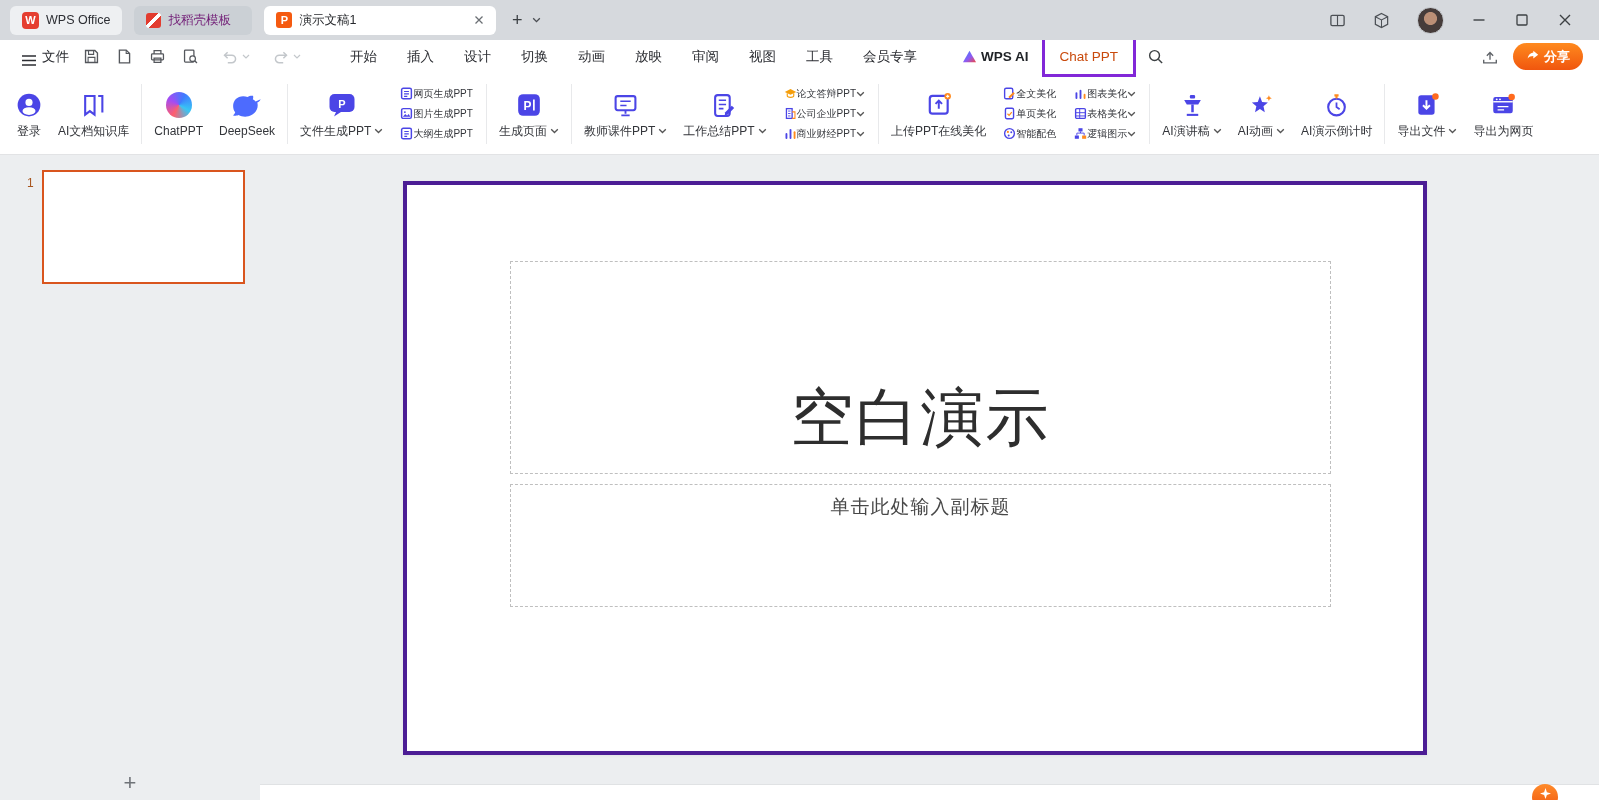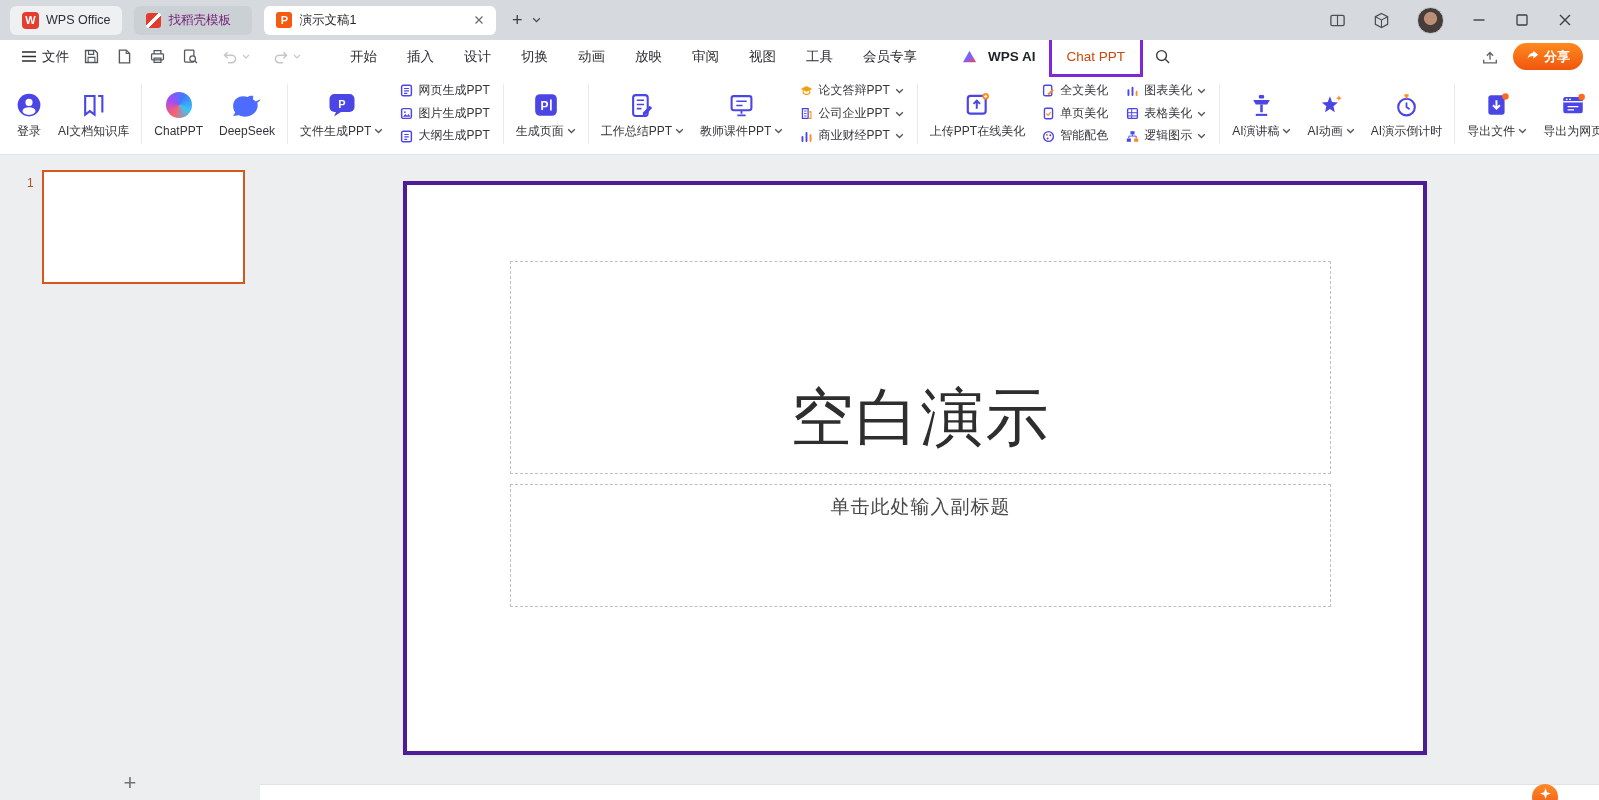--- a/index.html
+++ b/index.html
@@ -22,45 +22,45 @@
   display:flex;align-items:center;justify-content:center;flex:none}
 .tab.active .tab-close{margin-left:auto}
 .newtab{width:26px;height:26px;display:flex;align-items:center;justify-content:center;font-size:18px;color:#3c4043;margin-left:8px}
 .newtab-caret{display:flex;align-items:center;margin-left:2px}
 .winctrls{margin-left:auto;display:flex;align-items:center;gap:27px;padding-right:16px}
 .avatar{width:27px;height:27px;border-radius:50%;flex:none;
   background:radial-gradient(circle at 50% 42%, #bb8f76 0 32%, #463c3a 36%);border:1px solid #c2c6ca}
 
 
 .menubar{height:33px;background:#fff;display:flex;align-items:center;padding-left:14px;position:relative;z-index:5}
-.filebtn{display:flex;align-items:center;gap:6px;font-size:13.5px;color:#2c2e33;padding:0 8px}
+.filebtn{display:flex;align-items:flex-end;gap:6px;font-size:13.5px;color:#2c2e33;padding:0 8px}
 .qicons{display:flex;align-items:center;gap:16px;margin:0 10px 0 6px;color:#54575c}
 .undo-group{display:flex;align-items:center;gap:3px;color:#c3c7cb;margin-left:6px}
 .menus{display:flex;align-items:flex-end;margin-left:24px}
 .mitem{font-size:13.5px;color:#2c2e33;padding:0 15px;height:33px;display:flex;align-items:center}
 .right-menus{display:flex;align-items:center;margin-left:16px}
-.wpsai{display:flex;align-items:center;gap:11px;font-size:13.5px;font-weight:600;color:#1f2226;padding:0 14px}
+.wpsai{display:flex;align-items:center;gap:4px;font-size:13.5px;font-weight:600;color:#1f2226;padding:0 14px}
 .chatppt-item{position:relative;font-size:13.5px;font-weight:400;color:#c94a0c;height:33px;
   display:flex;align-items:center;padding:0 17px}
 .chatppt-item .hl{position:absolute;left:-1px;right:-1px;top:-7px;bottom:-4px;border:3px solid #8227d8;pointer-events:none}
 .searchbtn{padding:0 12px;display:flex;align-items:center}
 .mb-right{margin-left:auto;display:flex;align-items:center;gap:14px;padding-right:16px}
 .sharebtn{height:27px;border-radius:14px;border:none;background:linear-gradient(180deg,#ff8a1e,#f0560e);
   color:#fff;font-size:13px;font-weight:700;display:flex;align-items:center;gap:5px;padding:8px 13px;
   font-family:inherit}
 
 
 .ribbon{height:82px;background:#fff;border-bottom:1px solid #e2e3e5;display:flex;align-items:center;
   padding:0 8px;position:relative;z-index:1;overflow:hidden}
 .rb-item{display:flex;flex-direction:column;align-items:center;justify-content:center;gap:7px;
   padding:0 8px;height:74px;border-radius:4px;flex:none}
 .rb-ic{height:28px;display:flex;align-items:flex-end;justify-content:center;color:#4b45e6}
 .rb-lb{font-size:12px;color:#33353a;display:flex;align-items:center;gap:3px;line-height:1;white-space:nowrap}
 .rb-col{display:flex;flex-direction:column;gap:5px;justify-content:center;padding:0 6px;flex:none}
-.rb-s{display:flex;align-items:center;gap:5px;font-size:12px;color:#33353a;line-height:1.3;white-space:nowrap;padding:1px 3px}
+.rb-s{display:flex;align-items:center;font-size:10px;color:#33353a;line-height:1.3;white-space:nowrap;padding:1px 3px}
 .rb-s .ic{color:#4b45e6;display:flex;flex:none}
 .sep{width:1px;height:60px;background:#e8e9eb;margin:0 4px;flex:none}
 .chatppt-logo{width:26px;height:26px;border-radius:50%;
   background:conic-gradient(from 210deg,#ff5f6d,#a44bf3,#3f7bff,#38c6f4,#ff5f6d)}
 
 
 .content{display:flex;height:645px;position:relative}
 .sidebar{width:260px;flex:none;position:relative}
 .side-tabs{height:42px;display:flex;align-items:flex-end;justify-content:center;gap:22px;padding-bottom:5px;font-size:13px;position:relative}
 .stab{color:#55585e;padding-bottom:4px}
@@ -366,43 +366,43 @@
           <path d="M1.2 1.2L4.5 4.5 7.8 1.2" fill="none" stroke="#555" stroke-width="1.3"></path>
         </svg>
       </span>
   </div>
 
   <div class="sep"></div>
 
   <div class="rb-item">
     <span class="rb-ic">
       <svg width="25" height="25" viewBox="0 0 24 24">
+          <rect x="2.5" y="3" width="19" height="13.5" rx="2" fill="none" stroke="#4b45e6" stroke-width="2"></rect>
+          <path d="M7 8h10M7 12h6" stroke="#4b45e6" stroke-width="1.5"></path>
+          <path d="M12 16.5v3.5M8 21.5h8" stroke="#4b45e6" stroke-width="1.8"></path>
+        </svg>
+    </span>
+    <span class="rb-lb">
+        <span>教师课件PPT</span>
+      <svg width="9" height="6" viewBox="0 0 9 6">
+          <path d="M1.2 1.2L4.5 4.5 7.8 1.2" fill="none" stroke="#555" stroke-width="1.3"></path>
+        </svg>
+      </span>
+  </div>
+
+  <div class="rb-item">
+    <span class="rb-ic">
+      <svg width="25" height="25" viewBox="0 0 24 24">
           <rect x="3" y="2" width="14" height="20" rx="2.5" fill="none" stroke="#4b45e6" stroke-width="2"></rect>
           <path d="M6.5 7h7M6.5 11h7M6.5 15h4.5" stroke="#4b45e6" stroke-width="1.5"></path>
           <path d="M15 20.8l6.3-6.3-2.3-2.3-6.3 6.3-.5 2.8z" fill="#4b45e6"></path>
         </svg>
     </span>
     <span class="rb-lb">
         <span>工作总结PPT</span>
-      <svg width="9" height="6" viewBox="0 0 9 6">
-          <path d="M1.2 1.2L4.5 4.5 7.8 1.2" fill="none" stroke="#555" stroke-width="1.3"></path>
-        </svg>
-      </span>
-  </div>
-
-  <div class="rb-item">
-    <span class="rb-ic">
-      <svg width="25" height="25" viewBox="0 0 24 24">
-          <rect x="2.5" y="3" width="19" height="13.5" rx="2" fill="none" stroke="#4b45e6" stroke-width="2"></rect>
-          <path d="M7 8h10M7 12h6" stroke="#4b45e6" stroke-width="1.5"></path>
-          <path d="M12 16.5v3.5M8 21.5h8" stroke="#4b45e6" stroke-width="1.8"></path>
-        </svg>
-    </span>
-    <span class="rb-lb">
-        <span>教师课件PPT</span>
       <svg width="9" height="6" viewBox="0 0 9 6">
           <path d="M1.2 1.2L4.5 4.5 7.8 1.2" fill="none" stroke="#555" stroke-width="1.3"></path>
         </svg>
       </span>
   </div>
 
   <div class="rb-col">
     <span class="rb-s">
       <span class="ic">
           <svg width="13" height="13" viewBox="0 0 16 16">

